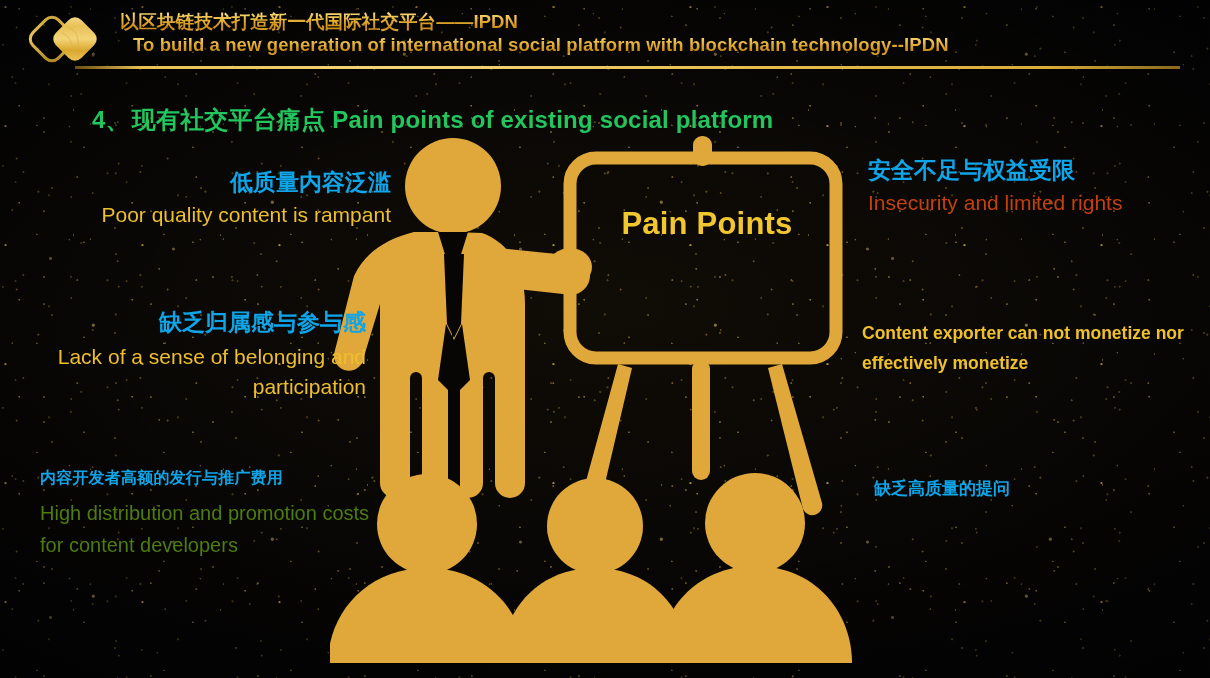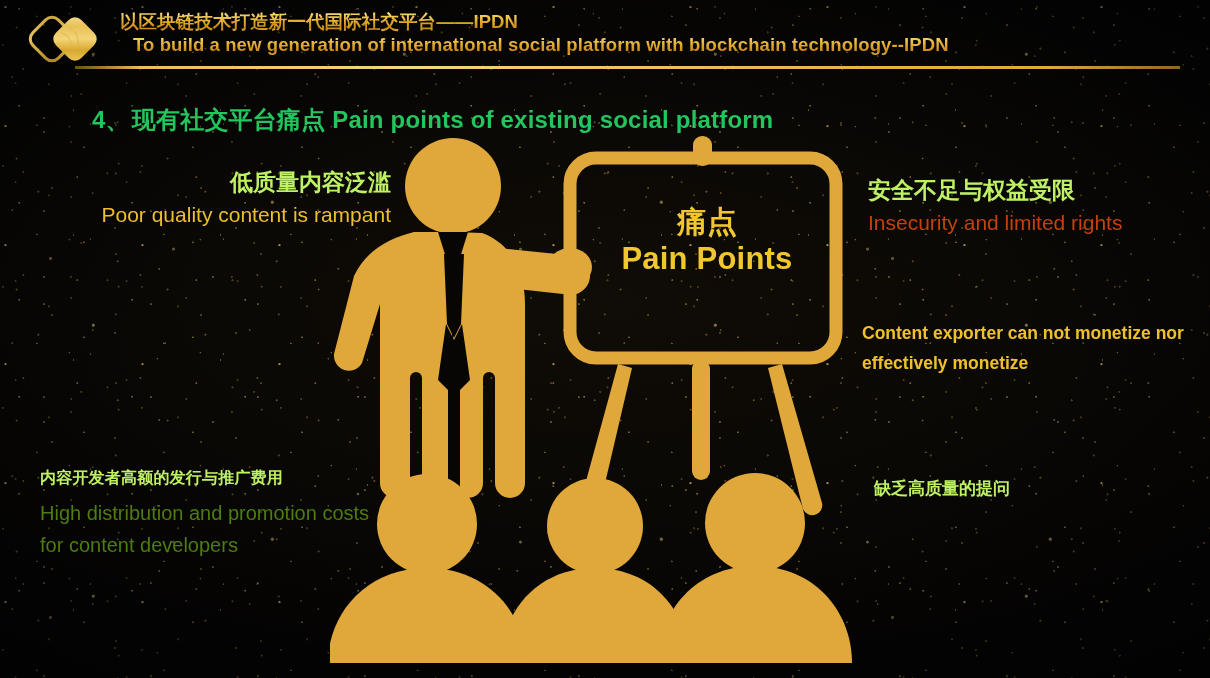--- a/index.html
+++ b/index.html
@@ -102,42 +102,42 @@
     position:absolute;left:92px;top:104px;
     font-size:24px;font-weight:bold;color:#22c55e;
     white-space:nowrap;letter-spacing:.2px;
     text-shadow:0 0 1px rgba(0,0,0,.6);
   }
   .slide-title .num{margin-right:2px;}
 
   
   .tb{position:absolute;}
   .cn{
-    color:#bef264;font-weight:bold;
+    color:#0ea5e9;font-weight:bold;
     line-height:1.3;
   }
   .en{
     color:#ecc02b;
     line-height:1.42;
   }
   .en.b{font-weight:bold;}
 
   .tb-tl{left:8px;top:168px;width:383px;text-align:right;}
   .tb-tl .cn{font-size:23px;margin-bottom:2px;}
   .tb-tl .en{font-size:21px;font-weight:normal;color:#edbf2e;}
 
   .tb-ml{left:8px;top:308px;width:358px;text-align:right;}
   .tb-ml .cn{font-size:23px;margin-bottom:4px;}
   .tb-ml .en{font-size:21px;font-weight:normal;color:#edbf2e;}
 
   .tb-bl{left:40px;top:468px;width:340px;text-align:left;}
   .tb-bl .cn{font-size:16px;margin-bottom:8px;letter-spacing:.2px;}
   .tb-bl .en{font-size:20px;font-weight:normal;color:#4d7c0f;line-height:1.62;}
 
-  .tb-tr{left:868px;top:176px;width:330px;text-align:left;}
+  .tb-tr{left:868px;top:156px;width:330px;text-align:left;}
   .tb-tr .cn{font-size:23px;margin-bottom:2px;}
   .tb-tr .en{font-size:21px;font-weight:normal;color:#c2410c;}
 
   .tb-mr{left:862px;top:318px;width:344px;text-align:left;}
   .tb-mr .cn{font-size:16.5px;margin-bottom:6px;letter-spacing:-.1px;}
   .tb-mr .en{font-size:17.5px;font-weight:bold;color:#eec12c;line-height:1.72;}
 
   .tb-br{left:874px;top:478px;width:320px;text-align:left;}
   .tb-br .cn{font-size:17px;margin-bottom:24px;}
   .tb-br .en{font-size:17.5px;font-weight:bold;color:#eec12c;line-height:1.72;}
@@ -271,29 +271,32 @@
 
           <circle cx="425" cy="395" r="50" fill="#e0a83a"></circle>
           <path d="M425 438 C 365 438, 328 484, 328 535 L 522 535 C 522 484, 485 438, 425 438 Z" fill="#e0a83a"></path>
         </g>
 
       </g>
     </svg>
   </div>
 
   <div class="board-label">
-    <div class="board-cn">痛点</div>
     <div class="board-en">Pain Points</div>
   </div>
 
   <div class="tb tb-tl">
     <div class="cn">低质量内容泛滥</div>
     <div class="en">Poor quality content is rampant</div>
   </div>
 
+  <div class="tb tb-ml">
+    <div class="cn">缺乏归属感与参与感</div>
+    <div class="en">Lack of a sense of belonging and participation</div>
+  </div>
 
   <div class="tb tb-bl">
     <div class="cn">内容开发者高额的发行与推广费用</div>
     <div class="en">High distribution and promotion costs for content developers</div>
   </div>
 
   <div class="tb tb-tr">
     <div class="cn">安全不足与权益受限</div>
     <div class="en">Insecurity and limited rights</div>
   </div>

